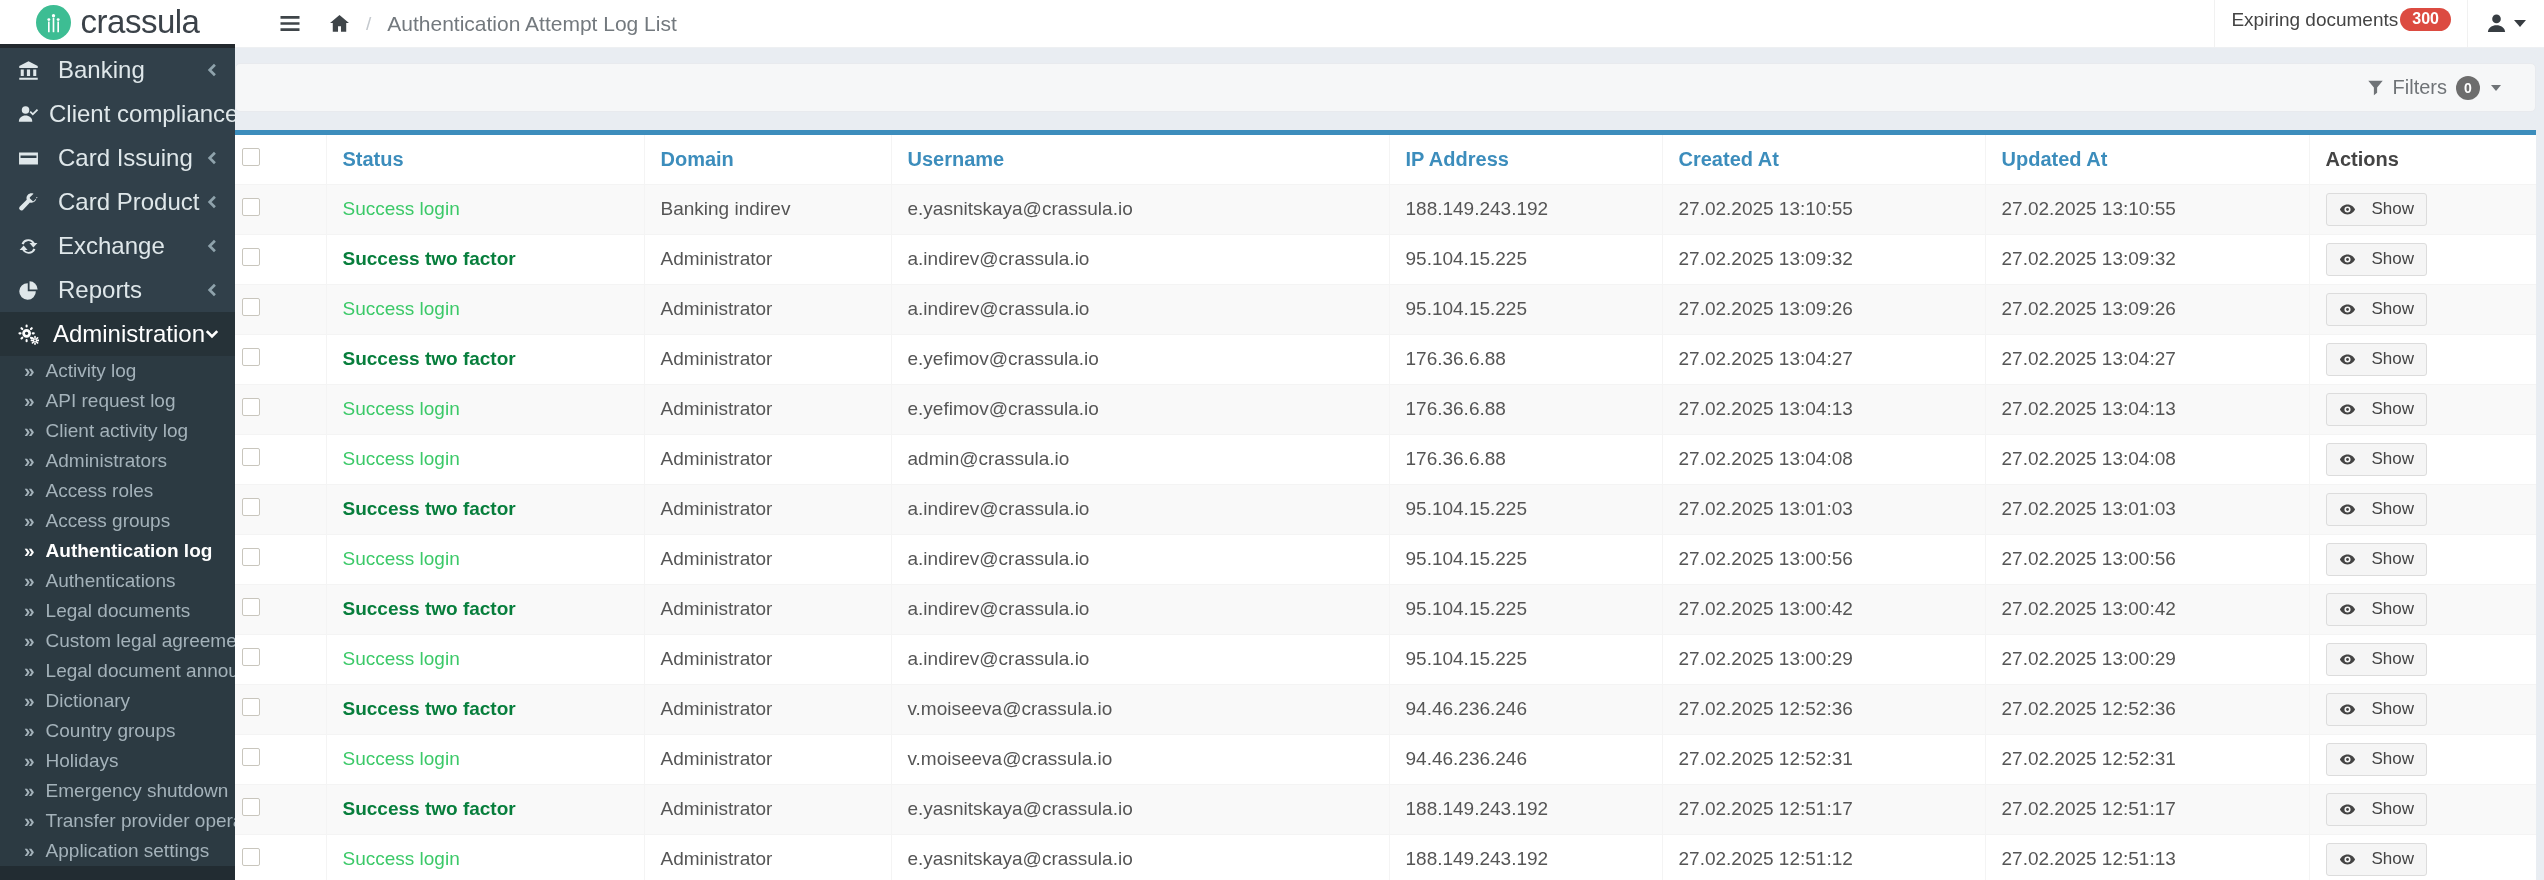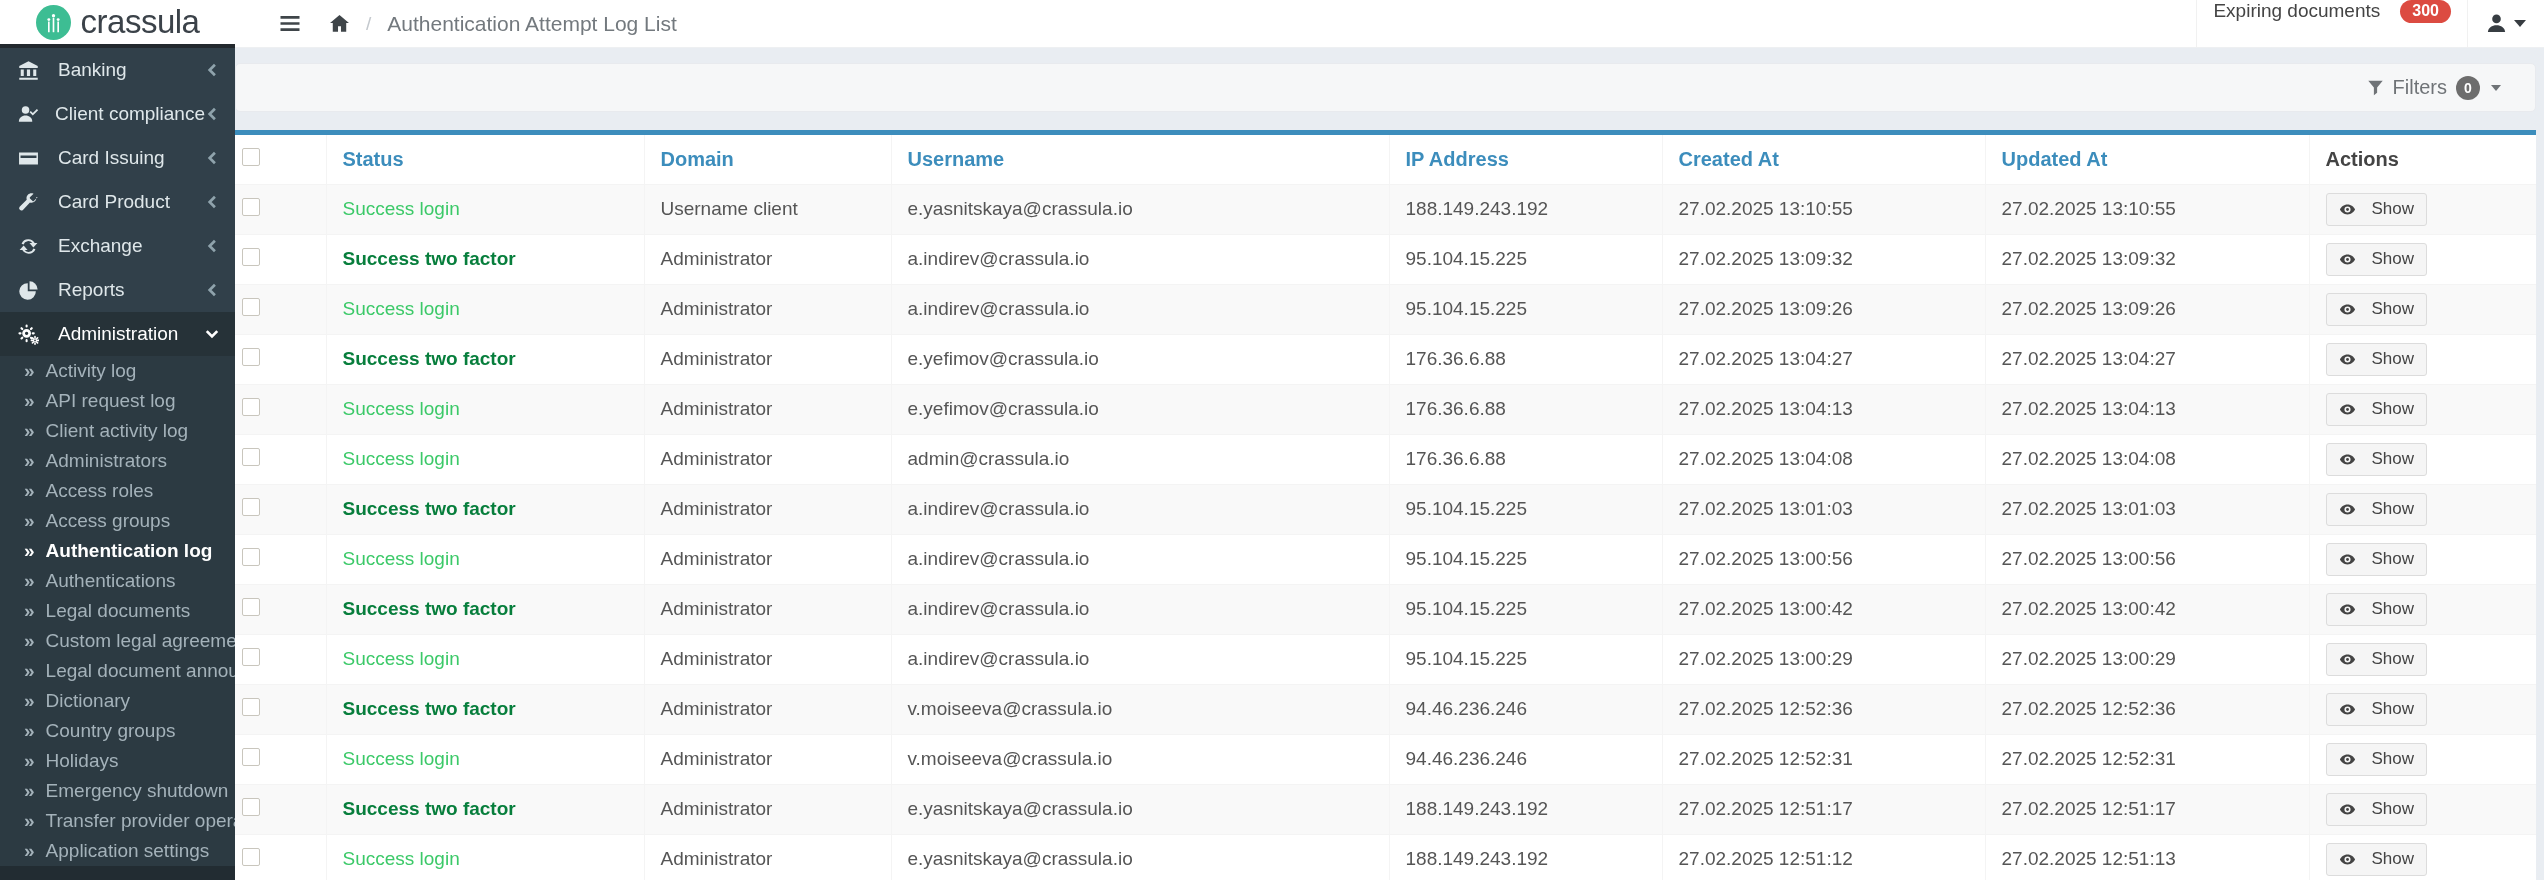--- a/index.html
+++ b/index.html
@@ -19,39 +19,39 @@
   .header-main {
     flex:1; display:flex; align-items:center; padding-left:44px;
     border-bottom:1px solid #eef0f2;
   }
   .hamburger { background:none; border:none; cursor:pointer; color:#3f4549; margin-right:28px; display:flex; }
   .home-link { color:#3f4549; margin-right:16px; display:flex; cursor:pointer; }
   .crumb-sep { color:#c3c8cd; font-size:19px; margin-right:16px; }
   .crumb { color:#73797e; font-size:21px; }
   .spacer { flex:1; }
   .expiring {
-    display:flex; align-items:flex-start; gap:20px; align-self:stretch;
-    border-left:1px solid #f1f1f1; padding:0 16px; cursor:pointer;
+    display:flex; align-items:flex-end; gap:2px; align-self:stretch;
+    border-left:1px solid #f1f1f1; padding:16px 16px; cursor:pointer;
     color:#444; font-size:19px; text-decoration:none;
   }
   .badge-red {
     background:var(--badge-red); color:#fff; font-size:16px; font-weight:bold;
     border-radius:999px; padding:3px 12px 4px; line-height:1;
   }
   .user-menu {
     display:flex; align-items:center; gap:7px; align-self:stretch;
     border-left:1px solid #f1f1f1; padding:0 18px; cursor:pointer; color:#373d42;
   }
   .caret { width:0; height:0; border-left:6px solid transparent; border-right:6px solid transparent; border-top:7px solid currentColor; display:inline-block; }
   
   .layout { display:flex; height:832px; }
   aside { width:235px; flex-shrink:0; background:var(--sidebar-bg); overflow:hidden; display:flex; flex-direction:column; }
   .sb-item {
     height:44px; display:flex; align-items:center; padding:0 16px 0 18px;
-    color:#dfe7ea; font-size:19px; cursor:pointer; flex-shrink:0;
+    color:#dfe7ea; font-size:24px; cursor:pointer; flex-shrink:0;
   }
   .sb-item .sb-icon { width:30px; margin-right:10px; display:flex; align-items:center; }
   .sb-item .sb-label { white-space:nowrap; }
   .sb-item .sb-chevron { margin-left:auto; color:#8fa3ac; display:flex; }
   .sb-item.active { background:var(--sidebar-active-bg); color:#fff; }
   .sb-item.active .sb-chevron { color:#fff; }
   .submenu { background:var(--sidebar-submenu-bg); flex-shrink:0; }
   .sb-sub {
     height:30px; display:flex; align-items:center; padding-left:24px;
     color:#a4b2ba; font-size:19px; cursor:pointer; white-space:nowrap; overflow:hidden;
@@ -370,21 +370,21 @@
                 <th><span class="th-link">Updated At</span></th>
                 <th><span class="th-plain">Actions</span></th>
               </tr>
             </thead>
           <tbody id="table-body">
               <tr>
                 <td class="col-check">
                   <input type="checkbox" style="">
                 </td>
                 <td><span class="status-login">Success login</span></td>
-                <td>Username client</td>
+                <td>Banking indirev</td>
                 <td>e.yasnitskaya@crassula.io</td>
                 <td>188.149.243.192</td>
                 <td>27.02.2025 13:10:55</td>
                 <td>27.02.2025 13:10:55</td>
                 <td class="td-actions"><button class="show-btn">
                     <span>
                       <svg width="17" height="17" viewBox="0 0 20 20" fill="currentColor">
                         <path fill-rule="evenodd" d="M10 4.2C5.7 4.2 2.3 7.3 1.1 10c1.2 2.7 4.6 5.8 8.9 5.8s7.7-3.1 8.9-5.8c-1.2-2.7-4.6-5.8-8.9-5.8zm0 9.4a3.6 3.6 0 1 1 0-7.2 3.6 3.6 0 0 1 0 7.2z"></path>
                         <circle cx="10" cy="10" r="1.7"></circle>
                       </svg>

